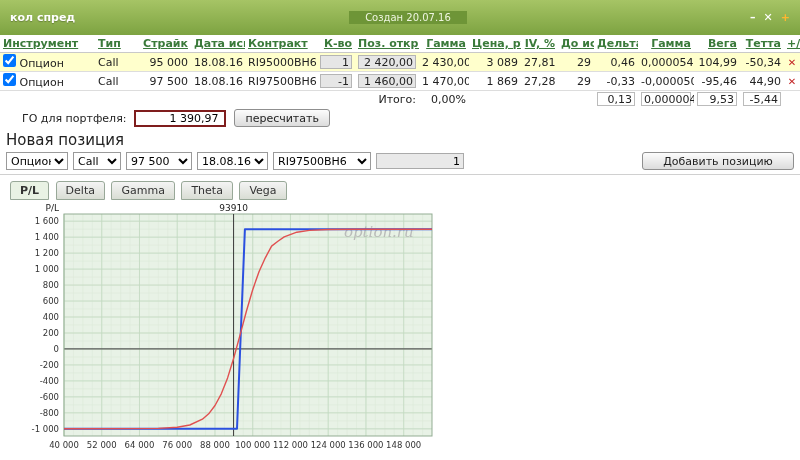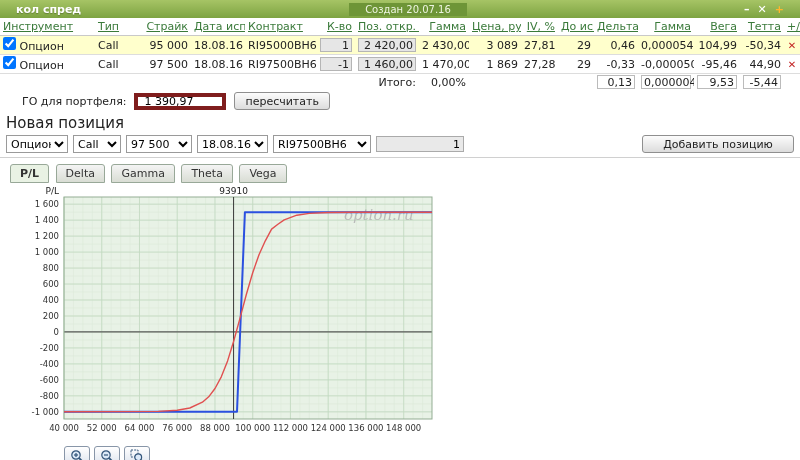--- a/index.html
+++ b/index.html
@@ -1,46 +1,46 @@
 <!DOCTYPE html>
 <html><head>
 <meta charset="utf-8">
 <style>
   *{box-sizing:border-box;margin:0;padding:0}
   html,body{width:800px;height:460px;overflow:hidden;background:#fff;
     font-family:"DejaVu Sans","Liberation Sans",sans-serif;font-size:11px;color:#222}
 
   
-  .titlebar{position:relative;display:flex;align-items:center;height:18px;
-    background:linear-gradient(#a6c465,#7da341);padding:0 16px;color:#fff}
+  .titlebar{position:relative;display:flex;align-items:center;height:35px;
+    background:linear-gradient(#a6c465,#7da341);padding:0 10px;color:#fff}
   .title{font-weight:bold;text-shadow:0 1px 1px rgba(0,0,0,.25)}
   .tb-center{position:absolute;left:16px;right:0;text-align:center;pointer-events:none}
   .created{display:inline-block;background:#6e9537;padding:1px 16px;font-size:10px;color:#eef5e0}
   .tb-icons{margin-left:auto;display:flex;gap:8px;align-items:center}
   .tb-icon{font-weight:bold;cursor:pointer;line-height:1}
   .tb-icon.plus{color:#ffb62e}
 
   
   table{border-collapse:collapse;table-layout:fixed;width:800px;font-size:11px}
-  thead th{font-weight:normal;padding:2px 3px;border-bottom:1px solid #c9c9c9;
+  thead th{font-weight:bold;padding:2px 3px;border-bottom:1px solid #c9c9c9;
     white-space:nowrap;overflow:hidden;background:#fff}
   .thlink{color:#3a7a3a;text-decoration:underline;cursor:pointer}
   tbody td{padding:1px 3px;height:16px;border-bottom:1px solid #ddd;white-space:nowrap;overflow:hidden}
   tr.row-sel{background:#ffffcc}
   .num{text-align:right}.left{text-align:left}.ctr{text-align:center}.bold{font-weight:normal}
   .cell-input{display:block;background:#e6e6e6;border:1px solid #b5b5b5;padding:0 2px;
     text-align:right;height:14px;line-height:13px}
   .del{color:#c22222;font-weight:bold;cursor:pointer;font-size:10px}
   tr.totals td{border-bottom:none}
   .total-box{display:block;border:1px solid #bbb;background:#fff;padding:0 2px;
     text-align:right;height:14px;line-height:13px}
 
   
   .go-row{display:flex;align-items:center;gap:8px;padding:3px 22px;height:22px}
-  .go-input{width:92px;height:17px;border:4px solid #7f1d1d;text-align:left;padding:0 6px;
+  .go-input{width:92px;height:17px;border:2px solid #7f1d1d;text-align:right;padding:0 6px;
     font:11px "DejaVu Sans",sans-serif}
   .btn{height:18px;border:1px solid #8f8f8f;background:linear-gradient(#fcfcfc,#dcdcdc);
     border-radius:3px;font:11px "DejaVu Sans",sans-serif;padding:0 10px;cursor:pointer;color:#222}
 
   
   .np-heading{font-size:15px;color:#222;padding:2px 6px 1px}
   .np-row{display:flex;align-items:center;gap:5px;padding:2px 6px;height:22px}
   .sel{height:18px;border:1px solid #9a9a9a;background:#fff;font:11px "DejaVu Sans",sans-serif}
   .w60{width:62px}.w48{width:48px}.w64{width:66px}.w84{width:71px}.w98{width:98px}
   .np-qty{width:88px;height:16px;border:1px solid #aaa;background:#e9e9e9;text-align:right;

